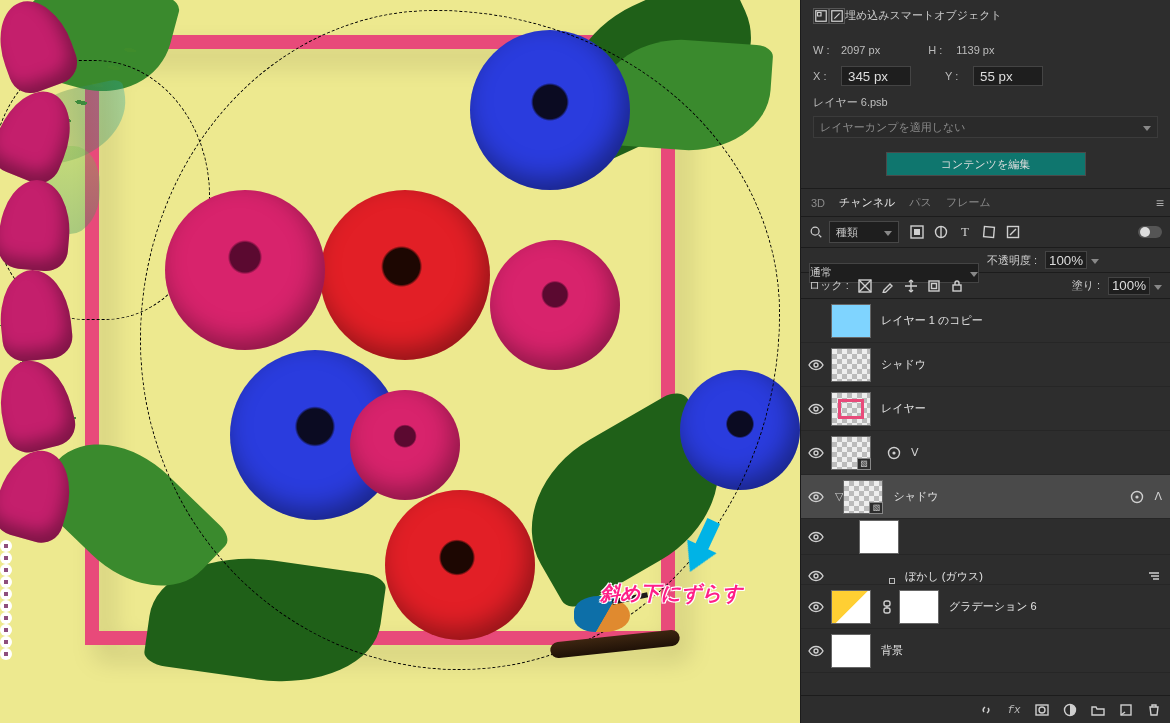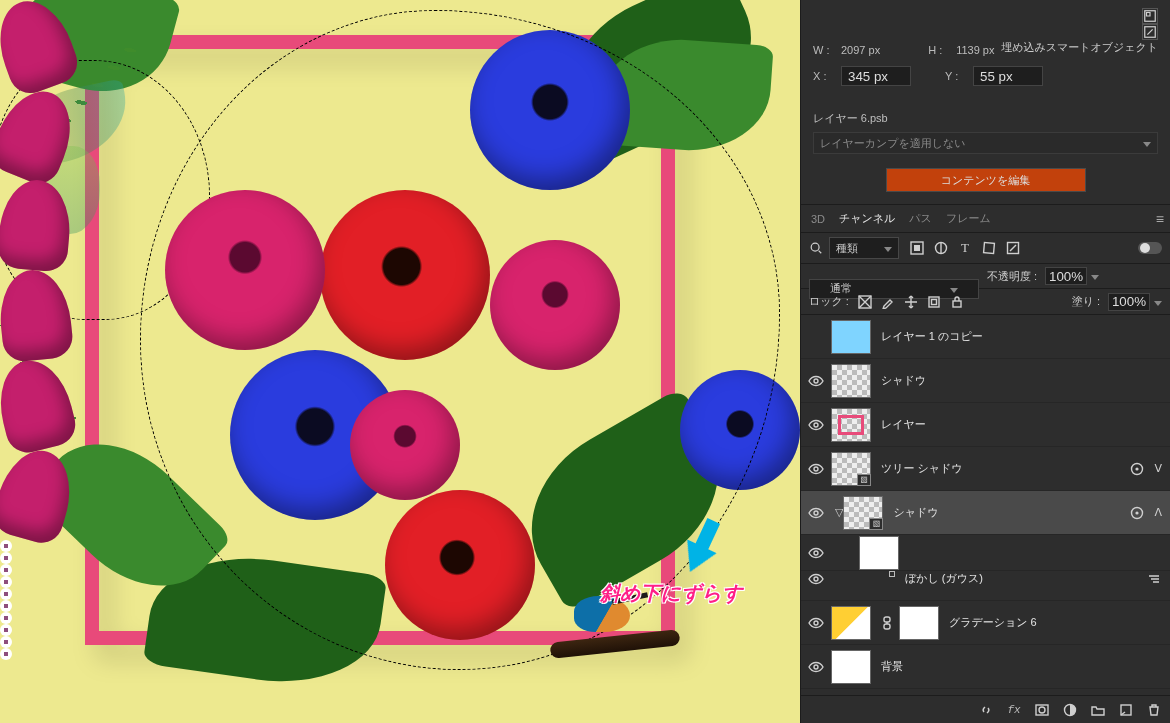--- a/index.html
+++ b/index.html
@@ -37,51 +37,51 @@
   .kingfisher .beak { position:absolute; width:36px; height:5px; background:#1b1b1b; left:52px; top:6px; transform: rotate(-12deg); }
   .kingfisher .branch { position:absolute; width:130px; height:16px; background: linear-gradient(#3d2611,#1f1107); border-radius:8px; left:-10px; top:46px; transform: rotate(-6deg); }
 
   .parrot { position:absolute; width:140px; height:170px; }
   .parrot .wing { position:absolute; width:120px; height:70px; background: linear-gradient(90deg,#bfae3d,#3a845a 60%, #2aa6a0); border-radius:60% 10% 60% 10% / 80% 10% 80% 10%; transform: rotate(-12deg); opacity:.35; }
   .parrot .body { position:absolute; width:60px; height:88px; background: linear-gradient(#7cc150,#2e8f5e); border-radius:44% 44% 50% 50%; left:30px; top:56px; opacity:.35; }
 
   
   .right { width: 370px; height: 723px; background: #2d2d2d; display: flex; flex-direction: column; border-left: 1px solid #1c1c1c; }
   .props { padding: 8px 12px 12px 12px; border-bottom: 1px solid #1c1c1c; }
-  .props-head { display:flex; align-items:flex-end; height:26px;flex-direction:column; }
+  .props-head { display:flex; align-items:flex-start; height:26px; }
   .ico-small { width:16px; height:16px; display:inline-flex; align-items:center; justify-content:center; border:1px solid #555; font-size:10px; }
   .row { display:flex; align-items:center; gap:10px; margin-top:10px; }
   .row label { width:18px; color:#bbb; }
   .numfield { background:#1e1e1e; border:1px solid #444; color:#ddd; padding:2px 6px; height:20px; width:70px; }
   .static { color:#bdbdbd; }
-  .file-block { margin-top:25px; }
+  .file-block { margin-top:9px; }
   .select { display:flex; align-items:center; justify-content:space-between; background:#2a2a2a; border:1px solid #3b3b3b; height:22px; padding:0 6px; color:#8a8a8a; }
   .chev::after { content:""; display:inline-block; width:0;height:0;border-left:4px solid transparent;border-right:4px solid transparent;border-top:5px solid #888; }
-  .btn { display:flex; align-items:center; justify-content:center; border:1px solid #4a4a4a; background:#c2410c; height:24px; color:#ddd; }
+  .btn { display:flex; align-items:center; justify-content:center; border:1px solid #4a4a4a; background:#0f766e; height:24px; color:#ddd; }
 
   
   .panel-tabs { display:flex; align-items:center; height:28px; border-bottom:1px solid #1c1c1c; padding:0 6px 0 10px; gap:14px; }
   .panel-tab { color:#8c8c8c; cursor:pointer; }
   .panel-tab.active { color:#e8e8e8; }
   .panel-menu { margin-left:auto; font-size:14px; color:#aaa; }
 
   
   .layers { flex:1; display:flex; flex-direction:column; }
   .layer-search { display:flex; align-items:center; gap:6px; height:30px; padding:4px 8px; }
   .search-icon { width:14px; height:14px; }
   .search-icon svg { width:14px; height:14px; }
   .dropdown-small { display:flex; align-items:center; justify-content:space-between; border:1px solid #474747; background:#1e1e1e; height:22px; padding:0 6px; width:70px; }
   .filter-icons { display:flex; gap:8px; align-items:center; margin-left:4px; }
   .ficon { width:16px; height:16px; display:flex; align-items:center; justify-content:center; color:#bbb;font-family:Liberation Mono, monospace; }
   .ficon svg { width:14px; height:14px; }
   .toggle { width:24px; height:12px; border-radius:6px; background:#555; position:relative; margin-left:auto; }
   .toggle::after { content:""; width:10px; height:10px; background:#ddd; border-radius:50%; position:absolute; left:2px; top:1px; }
 
   .blend-row { display:flex; align-items:center; height:26px; padding:0 8px; gap:8px; border-top:1px solid #1c1c1c; border-bottom:1px solid #1c1c1c; }
-  .blend-select { display:flex; align-items:center; justify-content:space-between; flex:1; border:1px solid #444; background:#1e1e1e; height:20px; padding:0 20px; max-width:170px;margin-top:25px; }
+  .blend-select { display:flex; align-items:center; justify-content:space-between; flex:1; border:1px solid #444; background:#1e1e1e; height:20px; padding:0 0; max-width:170px;margin-top:25px; }
   .pct { display:flex; align-items:center; gap:4px; }
   .pct input { width:42px; height:18px; background:#1e1e1e; border:1px solid #444; color:#ddd; text-align:right; padding-right:3px; }
 
   .lock-row { display:flex; align-items:center; height:26px; padding:0 8px; gap:8px; border-bottom:1px solid #1c1c1c; }
   .lock-icons { display:flex; gap:7px; align-items:center; }
 
   .layers-list { flex:1; overflow:auto; }
   .layer { display:flex; align-items:center; height:44px; border-bottom:1px solid #262626; padding-right:8px; }
   .layer.selected { background:#4a4a4a; }
   .layer.short { height:36px; }
@@ -95,21 +95,21 @@
   .thumb.white { background:#fff; }
   .thumb.sky { background:#7fd4ff; }
   .thumb.grad { background: linear-gradient(135deg,#ffcf33 0 50%, #fff 52% 100%); }
   .thumb.frame::after { content:""; position:absolute; inset:6px; border:3px solid #e84a7a; }
   .thumb .so-badge { position:absolute; right:-1px; bottom:-1px; width:14px; height:12px; background:#2d2d2d; border:1px solid #888; font-size:8px; line-height:10px; text-align:center; color:#cfcfcf; }
   .layer-name { flex:1; color:#e4e4e4; }
   .adv { width:26px; display:flex; align-items:center; justify-content:center; color:#cfcfcf; }
   .expand { font-size:11px; color:#cfcfcf; padding-left:4px; }
   .chain { width:12px; height:14px; }
   .chain svg { width:12px; height:14px; }
-  .filter-row { display:flex; align-items:flex-start; height:30px; padding-right:8px; border-bottom:1px solid #262626; }
+  .filter-row { display:flex; align-items:flex-end; height:30px; padding-right:8px; border-bottom:1px solid #262626; }
   .filter-row .dot { width:6px; height:6px; border:1px solid #bbb; margin-left:18px; margin-right:10px; }
 
   .panel-footer { display:flex; align-items:center; height:28px; border-top:1px solid #1c1c1c; padding:0 8px; gap:12px; justify-content:flex-end; color:#bbb; }
   .panel-footer .ficon { width:16px; height:16px; }
 
   
   .stroke { stroke:#cfcfcf; fill:none; stroke-width:1.4; }
 </style>
 </head>
 <body>
@@ -359,21 +359,20 @@
             <div class="eye-col">
               <span class="eye"><svg viewBox="0 0 16 16">
                   <path d="M1 8s2.5-4.5 7-4.5S15 8 15 8s-2.5 4.5-7 4.5S1 8 1 8z" class="stroke"></path>
                   <circle cx="8" cy="8" r="2" class="stroke"></circle>
                 </svg></span>
             </div>
             <div class="indent" style="--ind:0px"></div>
             <div class="thumb transparent">
               <span class="so-badge">▧</span>
             </div>
-            <span class="layer-name">ツリー シャドウ</span>
             <span class="adv">
               <svg viewBox="0 0 16 16" width="16" height="16">
                 <circle cx="8" cy="8" r="5.5" class="stroke"></circle>
                 <circle cx="8" cy="8" r="1.6" fill="#cfcfcf"></circle>
               </svg>
             </span>
             <span class="expand">ᐯ</span>
           </div>
           <div class="layer selected">
             <div class="eye-col">

